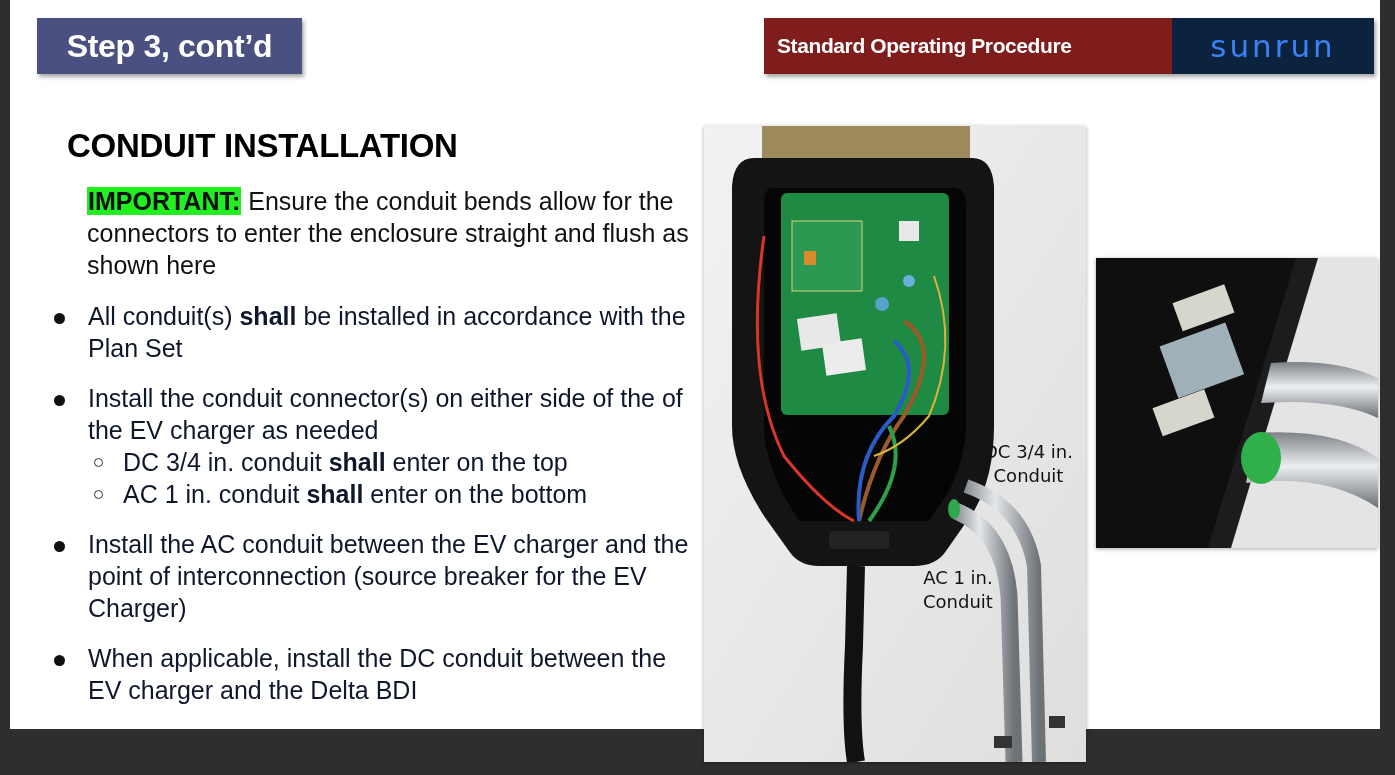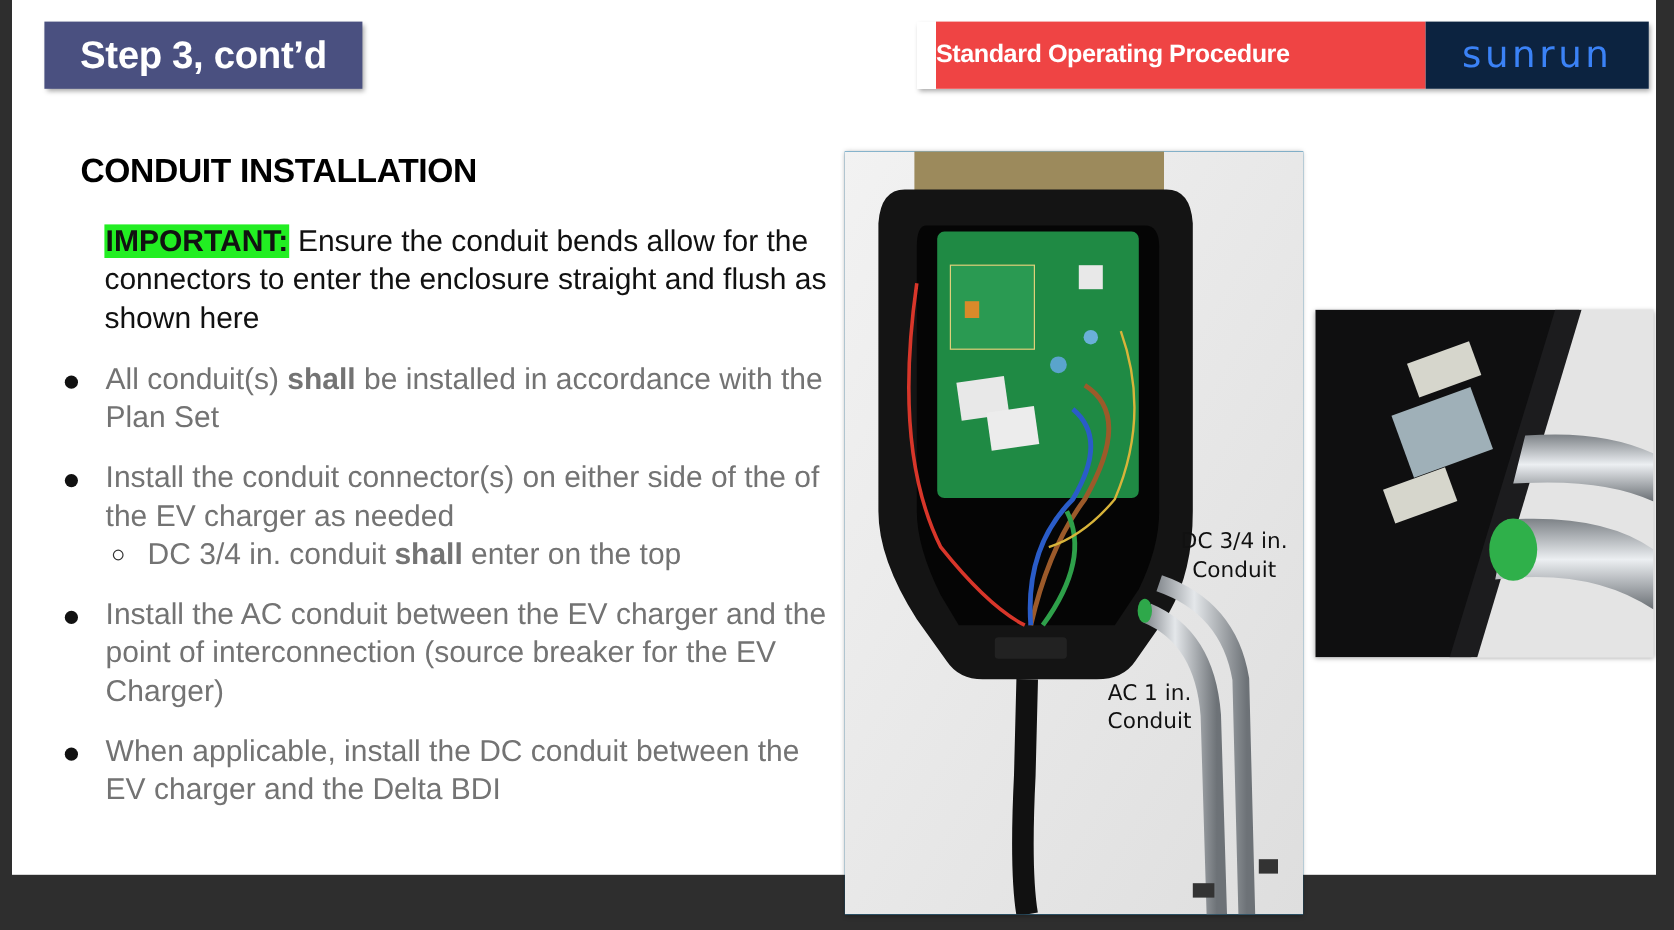--- a/index.html
+++ b/index.html
@@ -18,58 +18,58 @@
     background: #4a5080; color: #fff;
     box-shadow: 2px 3px 4px rgba(0,0,0,0.35);
     display: flex; align-items: center; justify-content: center;
     font-weight: bold; font-size: 32px; letter-spacing: -0.3px;
   }
   .sop-header {
     position: absolute; left: 754px; top: 18px; width: 610px; height: 56px;
     display: flex; box-shadow: 2px 3px 4px rgba(0,0,0,0.35);
   }
   .sop-title {
-    flex: 0 0 408px; background: #ef4444; color: #fff;
-    display: flex; align-items: center; box-sizing: border-box;
-    font-weight: bold; font-size: 21px; letter-spacing: -0.4px; margin-left: 16px;
+    flex: 0 0 408px; background: #7f1d1d; color: #fff;
+    display: flex; align-items: center; padding-left: 13px; box-sizing: border-box;
+    font-weight: bold; font-size: 21px; letter-spacing: -0.4px;
   }
   .brand {
     flex: 1; background: #0c2340; color: #3b82f6;
     display: flex; align-items: center; justify-content: center;
     font-size: 31px; letter-spacing: 3px; font-family: "DejaVu Sans", sans-serif;
     font-weight: normal;
   }
   .section-title {
     position: absolute; left: 57px; top: 127px;
-    font-weight: bold; font-size: 28px; color: #000; letter-spacing: -0.3px;
+    font-weight: bold; font-size: 33px; color: #000; letter-spacing: -0.3px;
   }
   .important {
     position: absolute; left: 56px; top: 185px; width: 610px;
     font-size: 25px; line-height: 32px; color: #111; margin-left: 21px;
   }
   .important .hl { background: #22ee22; font-weight: bold; padding: 0 1px; }
   .bullets {
     position: absolute; left: 44px; top: 300px; width: 640px;
     margin: 0; padding: 0; list-style: none;
-    font-size: 25px; line-height: 32px; color: #737373;
+    font-size: 25px; line-height: 32px; color: #0f172a;
   }
   .bullets > li { position: relative; padding-left: 34px; margin-bottom: 18px; }
   .bullets > li .dot {
     position: absolute; left: 0; top: 13px; width: 11px; height: 11px;
     border-radius: 50%; background: #111;
   }
   .sub { list-style: none; margin: 0; padding: 0; }
   .sub li { position: relative; padding-left: 35px; }
   .sub li .ring {
     position: absolute; left: 6px; top: 12px; width: 9px; height: 9px;
     border-radius: 50%; border: 1.5px solid #333; box-sizing: border-box;
   }
   .photo-main {
     position: absolute; left: 694px; top: 126px; width: 382px; height: 636px;
-    box-shadow: 0 1px 4px rgba(0,0,0,0.35); background: #0369a1; overflow: hidden;
+    box-shadow: 0 1px 4px rgba(0,0,0,0.35); background: #f97316; overflow: hidden;
   }
   .photo-inset {
     position: absolute; left: 1086px; top: 258px; width: 282px; height: 290px;
     box-shadow: 0 1px 4px rgba(0,0,0,0.35); background: #e6e6e6; overflow: hidden;
   }
   .photo-label {
     position: absolute; font-family: "DejaVu Sans", sans-serif;
     font-size: 18px; line-height: 24px; color: #111; text-align: center;
   }
 </style>
@@ -98,20 +98,24 @@
       <span class="dot"></span>
       <span>All conduit(s) </span><b>shall</b><span> be installed in accordance with the Plan Set</span>
     </li>
     <li>
       <span class="dot"></span>
       <span>Install the conduit connector(s) on either side of the of the EV charger as needed</span>
       <ul class="sub">
         <li>
           <span class="ring"></span>
           <span>DC 3/4 in. conduit </span><b>shall</b><span> enter on the top</span>
+        </li>
+        <li>
+          <span class="ring"></span>
+          <span>AC 1 in. conduit </span><b>shall</b><span> enter on the bottom</span>
         </li>
       </ul>
     </li>
     <li>
       <span class="dot"></span>
       <span>Install the AC conduit between the EV charger and the point of interconnection (source breaker for the EV Charger)</span>
     </li>
     <li>
       <span class="dot"></span>
       <span>When applicable, install the DC conduit between the EV charger and the Delta BDI</span>

